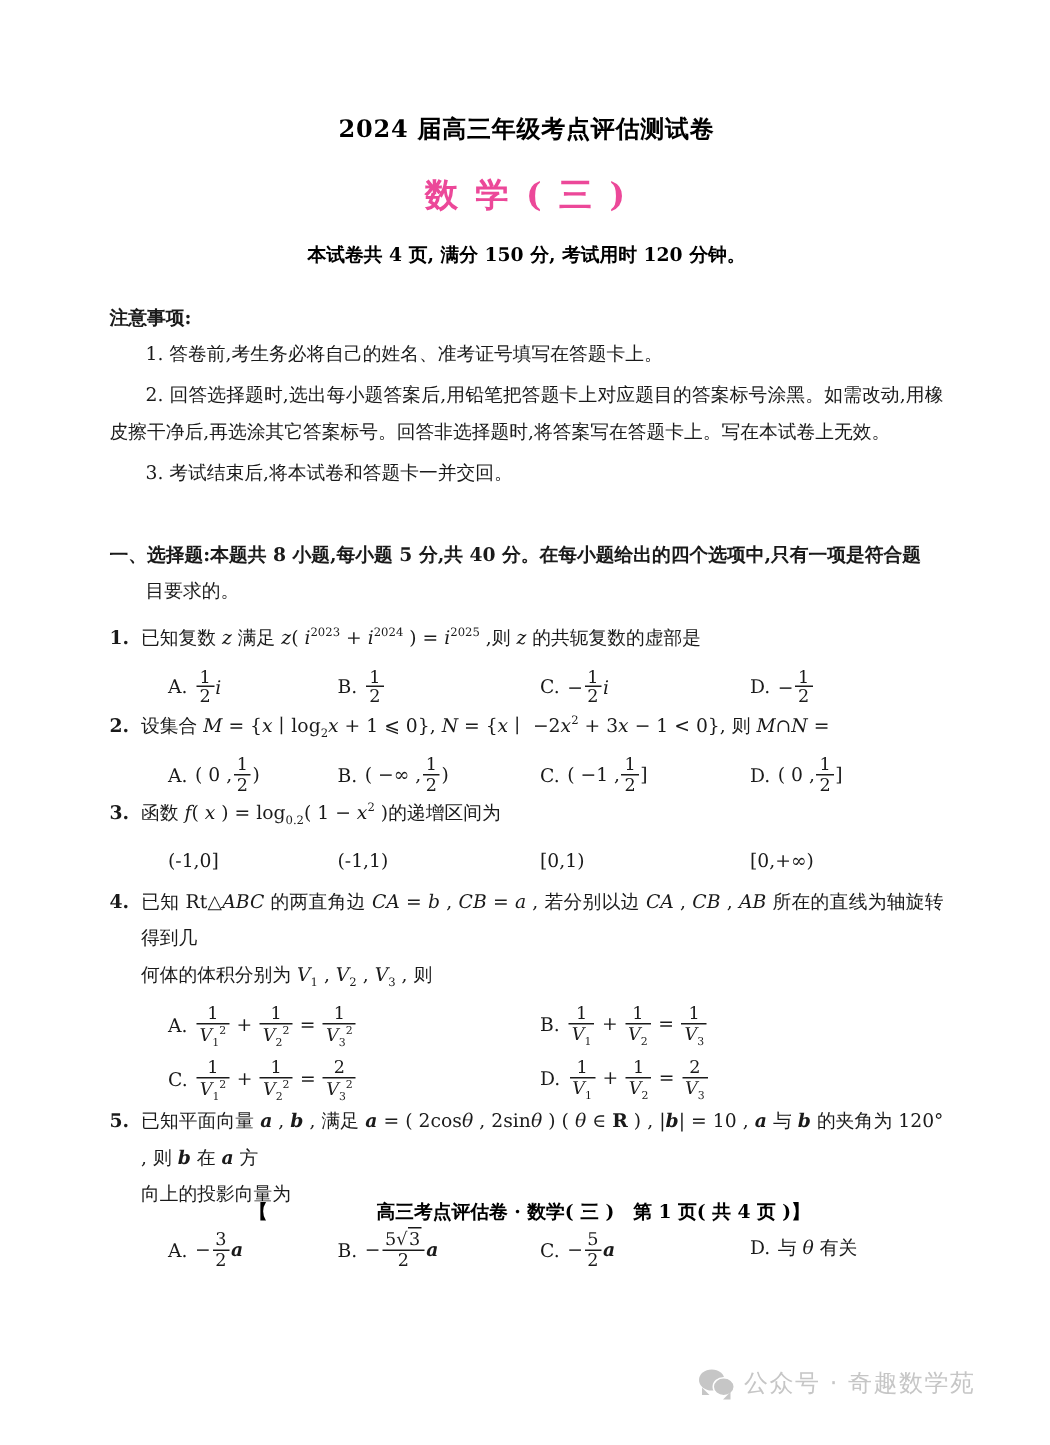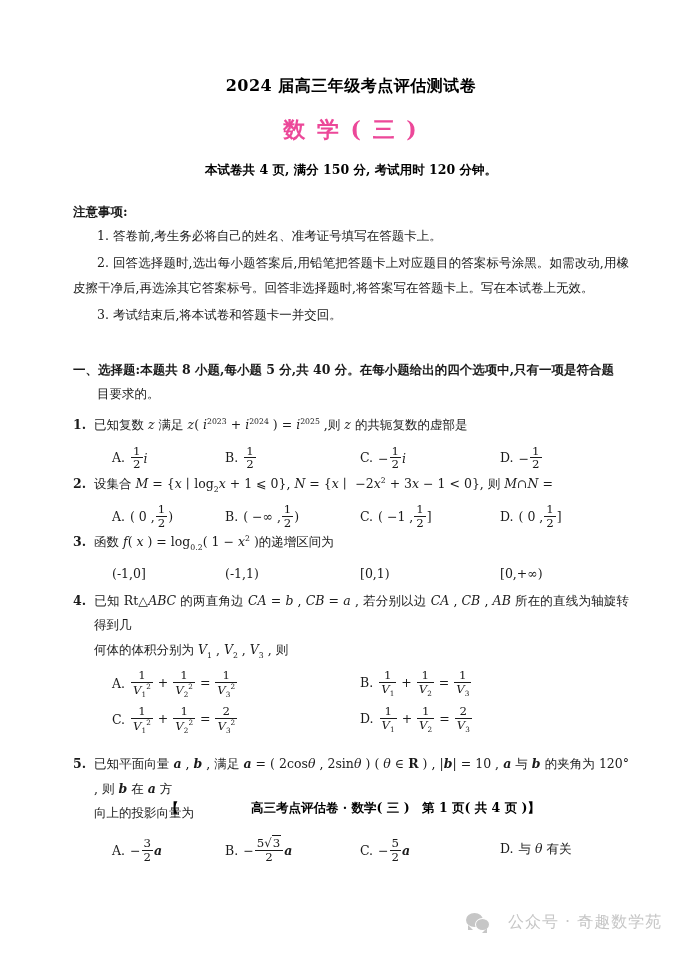--- a/index.html
+++ b/index.html
@@ -154,21 +154,21 @@
   .footer .brk-l { position: absolute; left: 93px; top: 0; }
   .footer .brk-mid { position: absolute; left: 178px; top: 0; white-space: nowrap; }
 
   
   .watermark {
     position: absolute;
     left: 466px;
     top: 912px;
     display: flex;
     align-items: center;
-    gap: 16px;
+    gap: 4px;
     color: #c6c6c6;
     font-size: 16px;
     font-family: "DejaVu Sans", "Liberation Sans", sans-serif;
     letter-spacing: 1px;
   }
   .wechat-icon { width: 26px; height: 20px; position: relative; flex: none; }
   .wechat-icon .b1 {
     position: absolute; left: 0; top: 0; width: 17px; height: 14px;
     background: #c6c6c6; border-radius: 50%;
   }
@@ -248,21 +248,21 @@
         <span class="cont2">何体的体积分别为 <span class="mi">V</span><sub class="sb">1</sub> , <span class="mi">V</span><sub class="sb">2</sub> , <span class="mi">V</span><sub class="sb">3</sub> , 则</span></span>
       </span>
       <div class="options grid2" style="height:66px;">
         <span class="opt h1 r1"><span class="lbl">A.</span><span class="frac"><span class="num">1</span><span class="den"><span class="mi">V</span><sub class="sb">1</sub><sup class="exn">2</sup></span></span> + <span class="frac"><span class="num">1</span><span class="den"><span class="mi">V</span><sub class="sb">2</sub><sup class="exn">2</sup></span></span> = <span class="frac"><span class="num">1</span><span class="den"><span class="mi">V</span><sub class="sb">3</sub><sup class="exn">2</sup></span></span></span>
         <span class="opt h2 r1"><span class="lbl">B.</span><span class="frac"><span class="num">1</span><span class="den"><span class="mi">V</span><sub class="sb">1</sub></span></span> + <span class="frac"><span class="num">1</span><span class="den"><span class="mi">V</span><sub class="sb">2</sub></span></span> = <span class="frac"><span class="num">1</span><span class="den"><span class="mi">V</span><sub class="sb">3</sub></span></span></span>
         <span class="opt h1 r2"><span class="lbl">C.</span><span class="frac"><span class="num">1</span><span class="den"><span class="mi">V</span><sub class="sb">1</sub><sup class="exn">2</sup></span></span> + <span class="frac"><span class="num">1</span><span class="den"><span class="mi">V</span><sub class="sb">2</sub><sup class="exn">2</sup></span></span> = <span class="frac"><span class="num">2</span><span class="den"><span class="mi">V</span><sub class="sb">3</sub><sup class="exn">2</sup></span></span></span>
         <span class="opt h2 r2"><span class="lbl">D.</span><span class="frac"><span class="num">1</span><span class="den"><span class="mi">V</span><sub class="sb">1</sub></span></span> + <span class="frac"><span class="num">1</span><span class="den"><span class="mi">V</span><sub class="sb">2</sub></span></span> = <span class="frac"><span class="num">2</span><span class="den"><span class="mi">V</span><sub class="sb">3</sub></span></span></span>
       </div>
     </div>
 
-    <div class="question" style="margin-top:17px;">
+    <div class="question" style="margin-top:0;">
       <span class="q-stem">
         <span class="qnum">5.</span><span>已知平面向量 <span class="mb">a</span> , <span class="mb">b</span> , 满足 <span class="mb">a</span> = ( 2cos<span class="mi">θ</span> , 2sin<span class="mi">θ</span> ) ( <span class="mi">θ</span> ∈ <b>R</b> ) , |<span class="mb">b</span>| = 10 , <span class="mb">a</span> 与 <span class="mb">b</span> 的夹角为 120° , 则 <span class="mb">b</span> 在 <span class="mb">a</span> 方
         <span class="cont2">向上的投影向量为</span></span>
       </span>
       <div class="options" style="margin-top:12px;">
         <span class="opt c1"><span class="lbl">A.</span>−<span class="frac"><span class="num">3</span><span class="den">2</span></span><span class="mb">a</span></span>
         <span class="opt c2"><span class="lbl">B.</span>−<span class="frac"><span class="num">5<span class="sqrt"><span class="rad">√</span><span class="body">3</span></span></span><span class="den">2</span></span><span class="mb">a</span></span>
         <span class="opt c3"><span class="lbl">C.</span>−<span class="frac"><span class="num">5</span><span class="den">2</span></span><span class="mb">a</span></span>
         <span class="opt c4"><span class="lbl">D.</span>与 <span class="mi">θ</span> 有关</span>
       </div>

